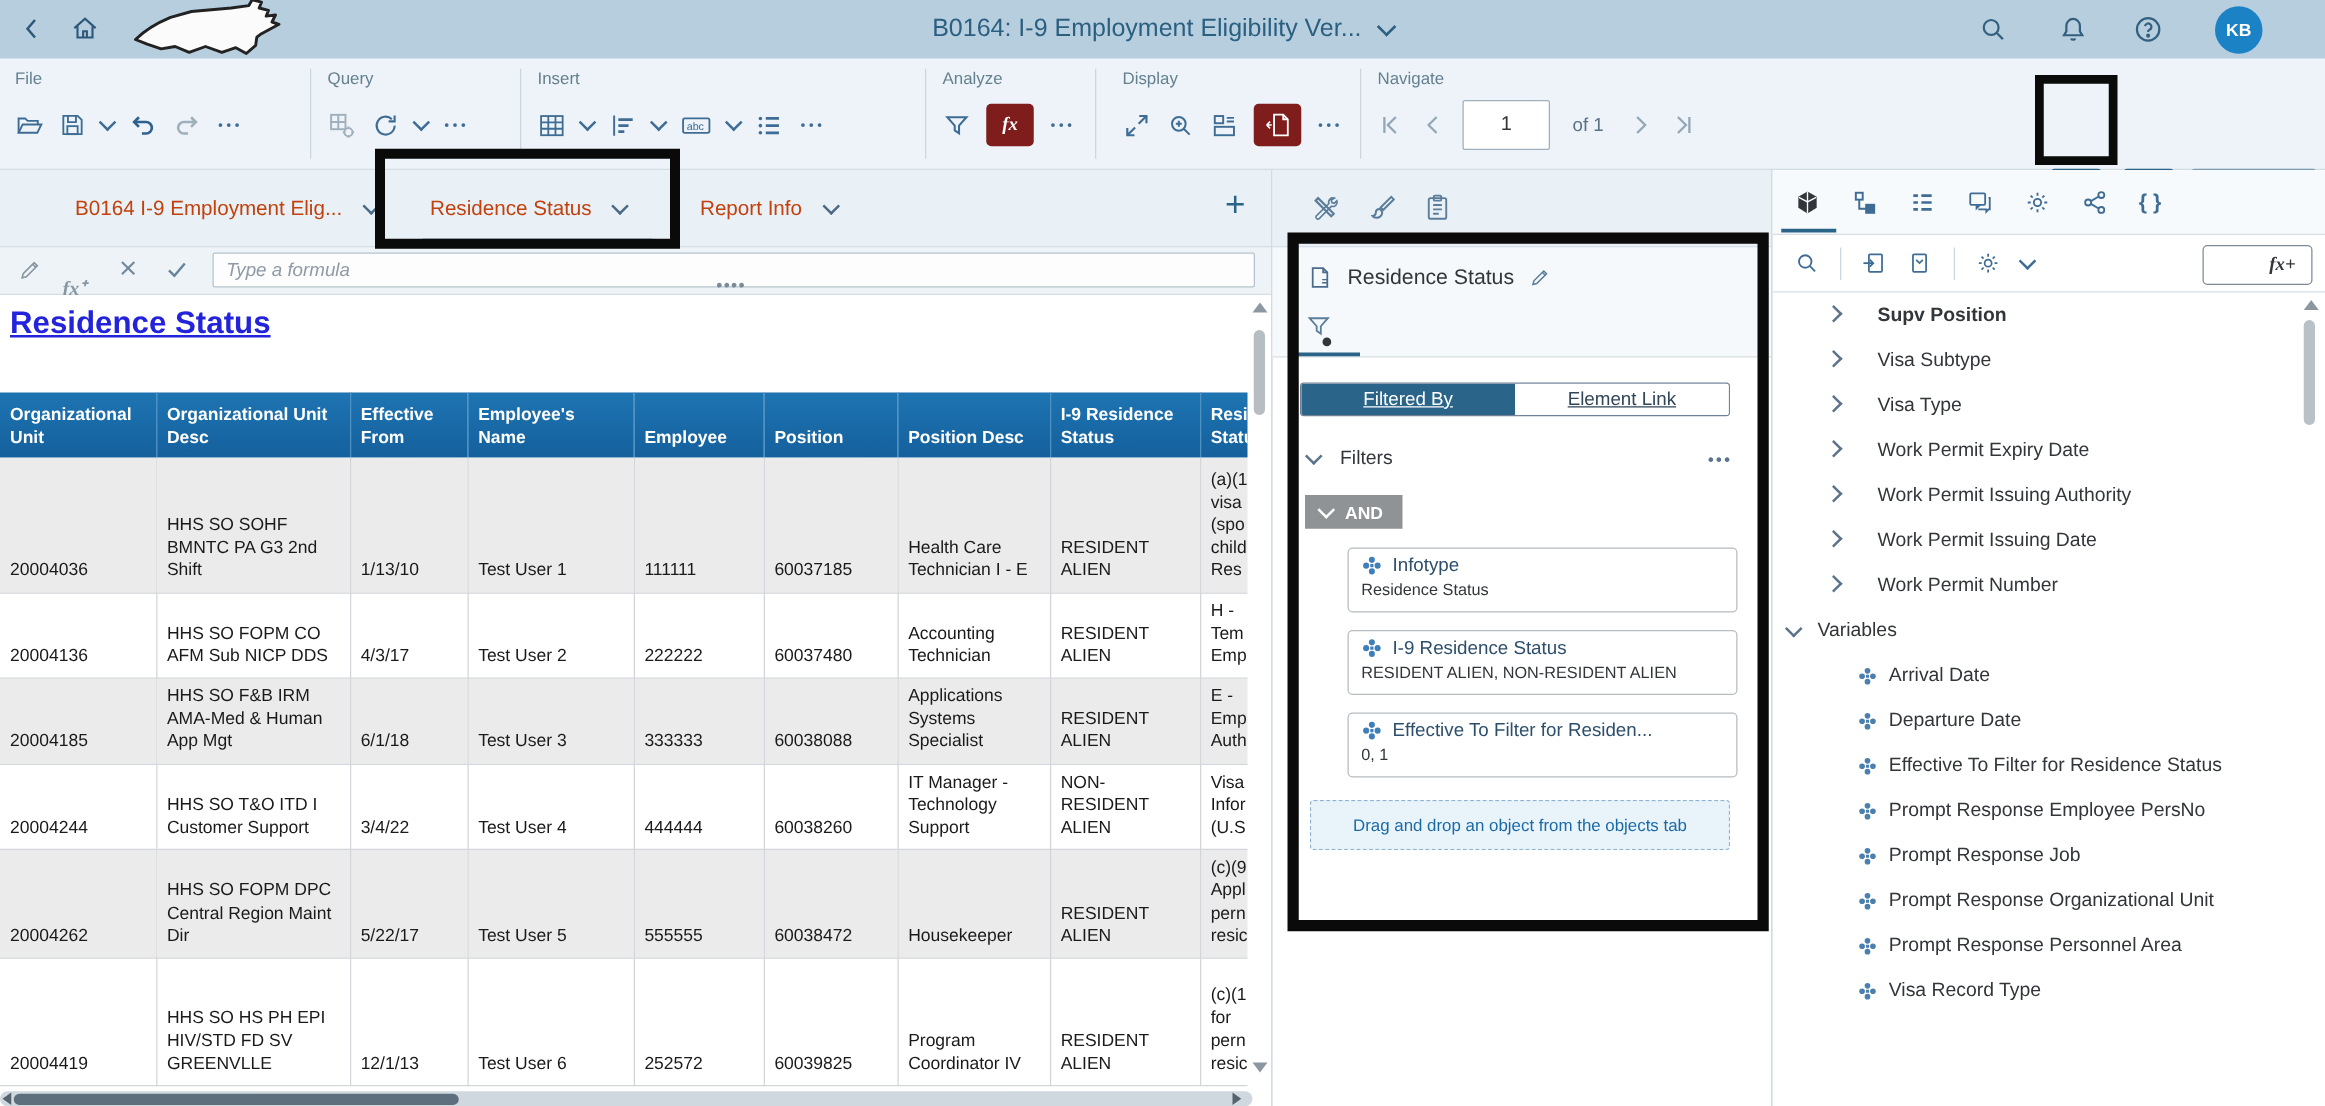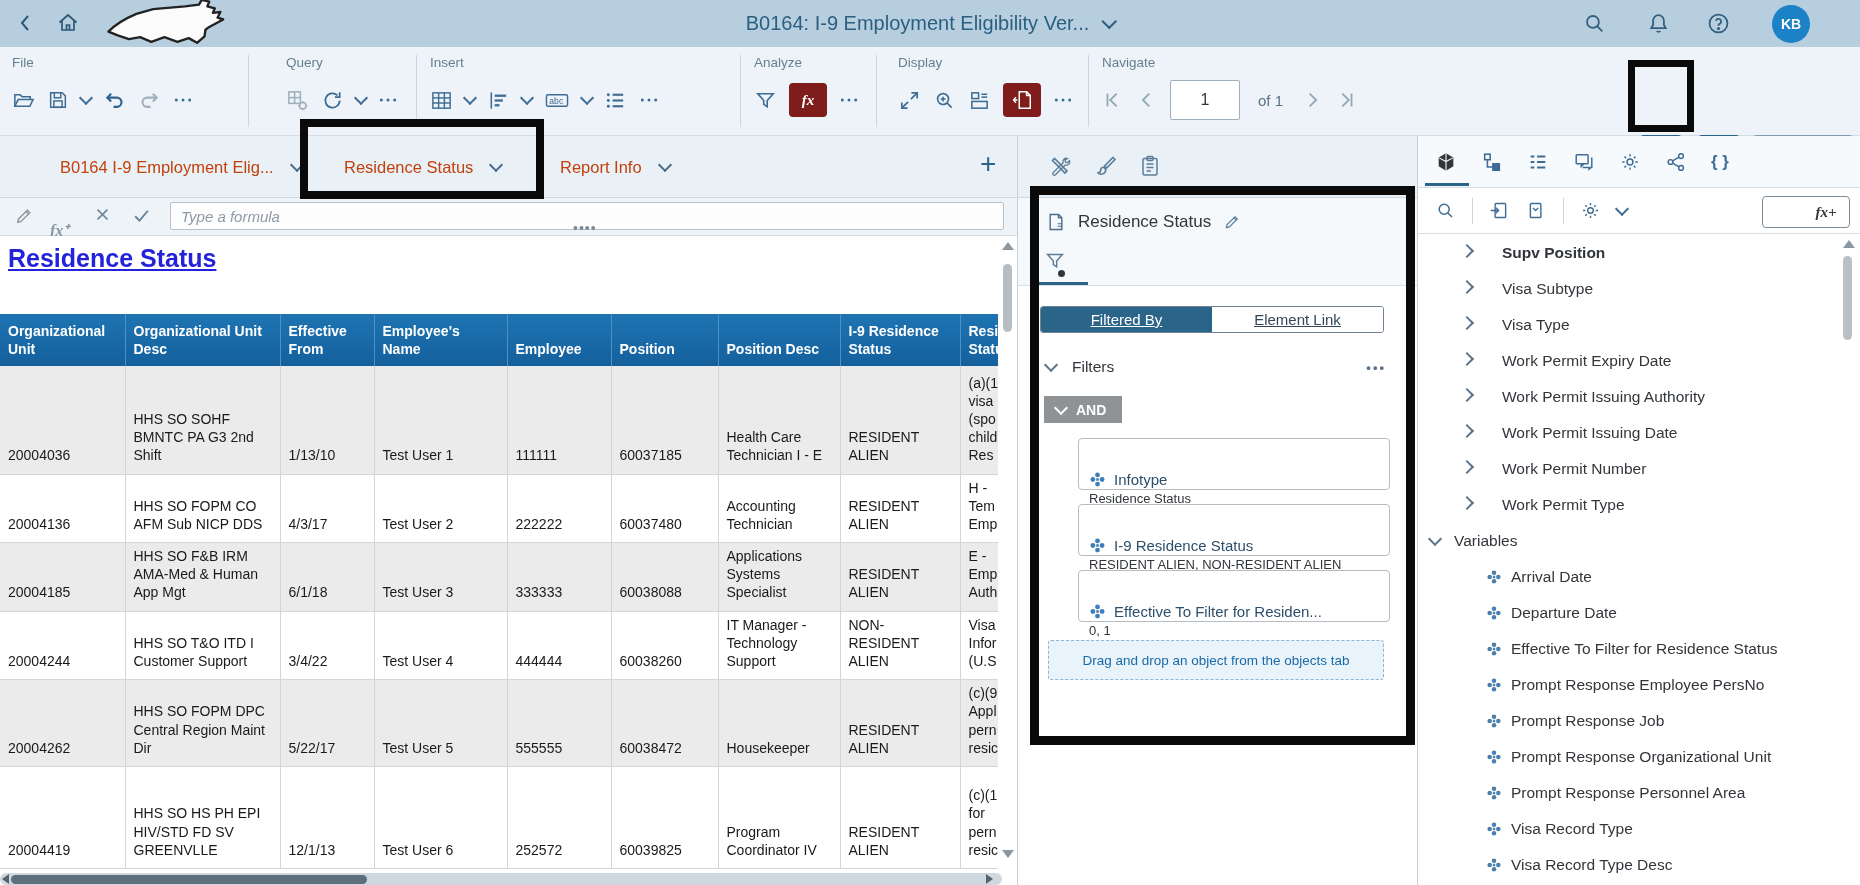--- a/index.html
+++ b/index.html
@@ -85,21 +85,21 @@
   .segmented{position:absolute;left:22px;top:170px;width:344px;height:27px;display:flex;border-radius:3px;overflow:hidden;border:1px solid #6f8296;box-sizing:border-box;}
   .seg{flex:1;display:flex;align-items:center;justify-content:center;font-size:15px;text-decoration:underline;}
   .seg.on{background:#2b6489;color:#fff;}
   .seg.off{background:#fff;color:#32465a;}
   .filters-hdr{position:absolute;left:28px;top:222px;width:340px;display:flex;align-items:center;gap:16px;font-size:15.5px;color:#32363a;}
   .filters-hdr .chev{border-color:#5b738b;}
   .filters-hdr .dots{margin-left:auto;color:#5b738b;}
   .and-chip{position:absolute;left:26px;top:260px;height:27px;background:#909395;color:#fff;font-weight:bold;font-size:14px;display:inline-flex;align-items:center;gap:10px;padding:0 16px 0 12px;}
   .and-chip .chev{border-color:#fff;}
   .fcard{position:absolute;left:60px;width:312px;height:52px;border:1px solid #b6bcc2;border-radius:4px;background:#fff;box-sizing:border-box;padding:5px 10px 4px 10px;}
-  .fcard .l1{display:flex;align-items:center;gap:8px;font-size:15px;color:#2d4f6b;margin-top:27px;}
+  .fcard .l1{display:flex;align-items:center;gap:8px;font-size:15px;color:#2d4f6b;}
   .fcard .l2{font-size:13px;color:#32363a;margin-top:3px;white-space:nowrap;overflow:hidden;}
   .dropzone{position:absolute;left:30px;top:504px;width:336px;height:40px;background:#e9f3fa;border:1px dashed #8fb4d2;border-radius:3px;display:flex;align-items:center;justify-content:center;font-size:13.5px;color:#1b6aa8;box-sizing:border-box;}
 
   
   .opanel{position:absolute;left:1417px;top:136px;width:443px;height:749px;background:#fff;border-left:1px solid #c6d0d8;box-sizing:border-box;overflow:hidden;}
   .op-strip{position:absolute;left:0;top:0;width:100%;height:52px;background:#f7fafc;border-bottom:1px solid #d6dde3;box-sizing:border-box;display:flex;align-items:center;gap:24px;padding-left:17px;color:#5b738b;}
   .op-underline{position:absolute;left:7px;top:47px;width:44px;height:3px;background:#2b6489;}
   .op-search{position:absolute;left:0;top:52px;width:100%;height:46px;border-bottom:1px solid #d6dde3;box-sizing:border-box;display:flex;align-items:center;gap:16px;padding-left:17px;color:#3e6c94;}
   .vbar{width:1px;height:26px;background:#ccd6dd;}
   .fxplus-btn{position:absolute;right:10px;top:60px;width:46px;height:30px;border:1px solid #7d8a99;border-radius:4px;background:#fff;display:flex;align-items:center;justify-content:center;font-size:15px;color:#32363a;padding-left:40px;}
@@ -206,21 +206,21 @@
         <span class="ic">
             <svg width="20" height="20" viewBox="0 0 24 24" fill="currentColor">
               <circle cx="4" cy="12" r="1.8"></circle>
               <circle cx="12" cy="12" r="1.8"></circle>
               <circle cx="20" cy="12" r="1.8"></circle>
             </svg>
           </span>
       </div>
     </div>
 
-    <div class="tbgroup" style="left:262px;margin-left:24px;">
+    <div class="tbgroup" style="left:262px;">
       <div class="glabel">Query</div>
       <div class="tbrow">
         <span class="ic dis">
             <svg width="23" height="23" viewBox="0 0 24 24" fill="none" stroke="currentColor" stroke-width="1.6">
               <rect x="3" y="3" width="12" height="12"></rect>
               <line x1="9" y1="3" x2="9" y2="15"></line>
               <line x1="3" y1="9" x2="15" y2="9"></line>
               <circle cx="17.5" cy="17.5" r="3.4"></circle>
               <path d="M17.5 12.8v2 M17.5 20.2v2 M12.8 17.5h2 M20.2 17.5h2"></path>
             </svg>
@@ -801,24 +801,20 @@
           <span>Work Permit Issuing Authority</span>
         </div>
       <div class="trow t-node">
           <span class="chev right"></span>
           <span>Work Permit Issuing Date</span>
         </div>
       <div class="trow t-node">
           <span class="chev right"></span>
           <span>Work Permit Number</span>
         </div>
-      <div class="trow t-node">
-          <span class="chev right"></span>
-          <span>Work Permit Type</span>
-        </div>
       <div class="trow t-folder">
           <span class="chev"></span>
           <span>Variables</span>
         </div>
       <div class="trow t-var">
           <span>
             <svg width="16" height="16" viewBox="0 0 24 24" fill="#4a7fae">
               <circle cx="12" cy="5.5" r="3.4"></circle>
               <circle cx="5.5" cy="12" r="3.4"></circle>
               <circle cx="18.5" cy="12" r="3.4"></circle>
@@ -905,32 +901,20 @@
             <svg width="16" height="16" viewBox="0 0 24 24" fill="#4a7fae">
               <circle cx="12" cy="5.5" r="3.4"></circle>
               <circle cx="5.5" cy="12" r="3.4"></circle>
               <circle cx="18.5" cy="12" r="3.4"></circle>
               <circle cx="12" cy="18.5" r="3.4"></circle>
               <rect x="10.2" y="10.2" width="3.6" height="3.6"></rect>
             </svg>
           </span>
           <span>Visa Record Type</span>
         </div>
-      <div class="trow t-var">
-          <span>
-            <svg width="16" height="16" viewBox="0 0 24 24" fill="#4a7fae">
-              <circle cx="12" cy="5.5" r="3.4"></circle>
-              <circle cx="5.5" cy="12" r="3.4"></circle>
-              <circle cx="18.5" cy="12" r="3.4"></circle>
-              <circle cx="12" cy="18.5" r="3.4"></circle>
-              <rect x="10.2" y="10.2" width="3.6" height="3.6"></rect>
-            </svg>
-          </span>
-          <span>Visa Record Type Desc</span>
-        </div>
     </div>
     <div class="tri-up op-scroll-up" style="border-bottom-color:#8b98a2;"></div>
     <div class="op-thumb"></div>
   </div>
 
   <div class="anno" style="left:300px;top:119px;width:244px;height:80px;"></div>
   <div class="anno" style="left:1628px;top:60px;width:66px;height:72px;border-width:7px;"></div>
   <div class="anno" style="left:1030px;top:186px;width:385px;height:559px;border-width:9px;"></div>
 
 </div>

